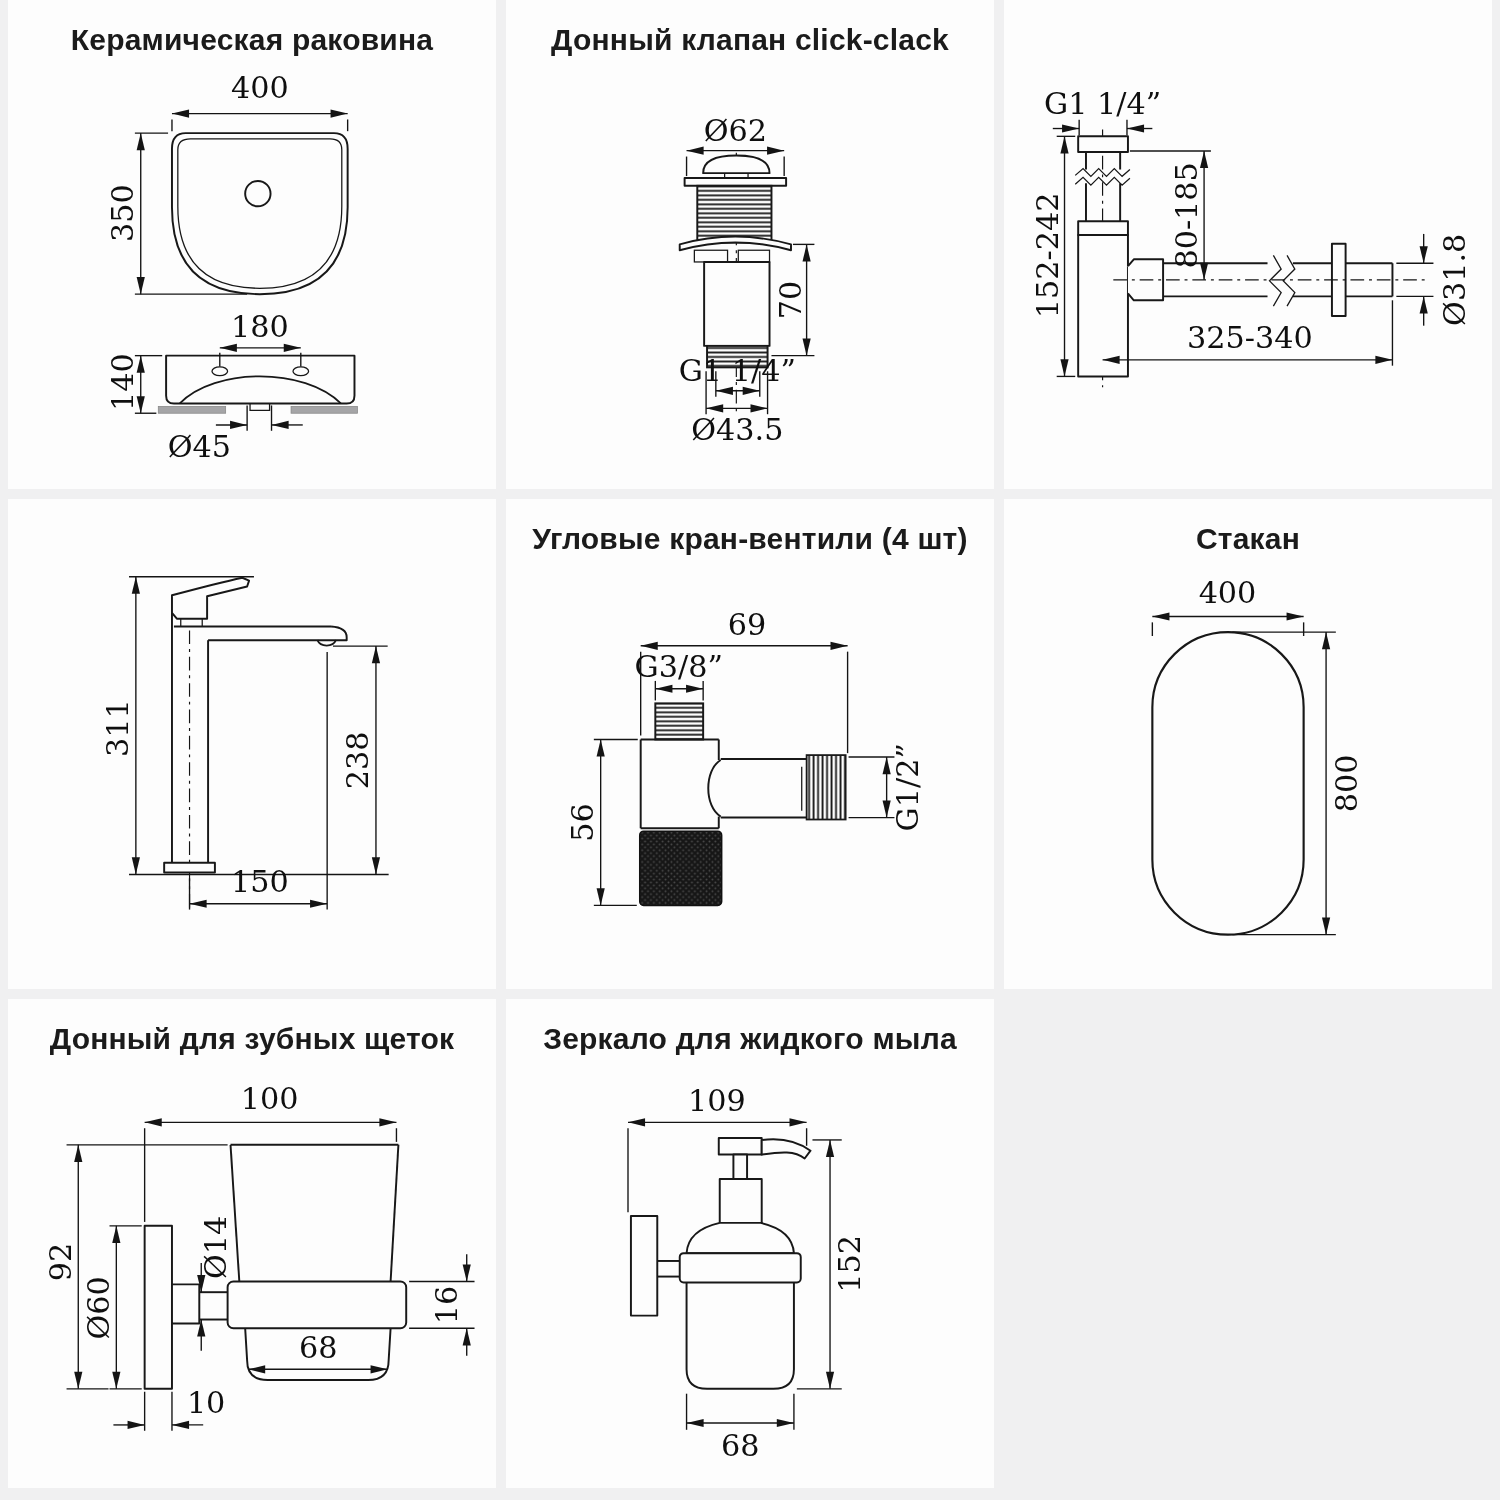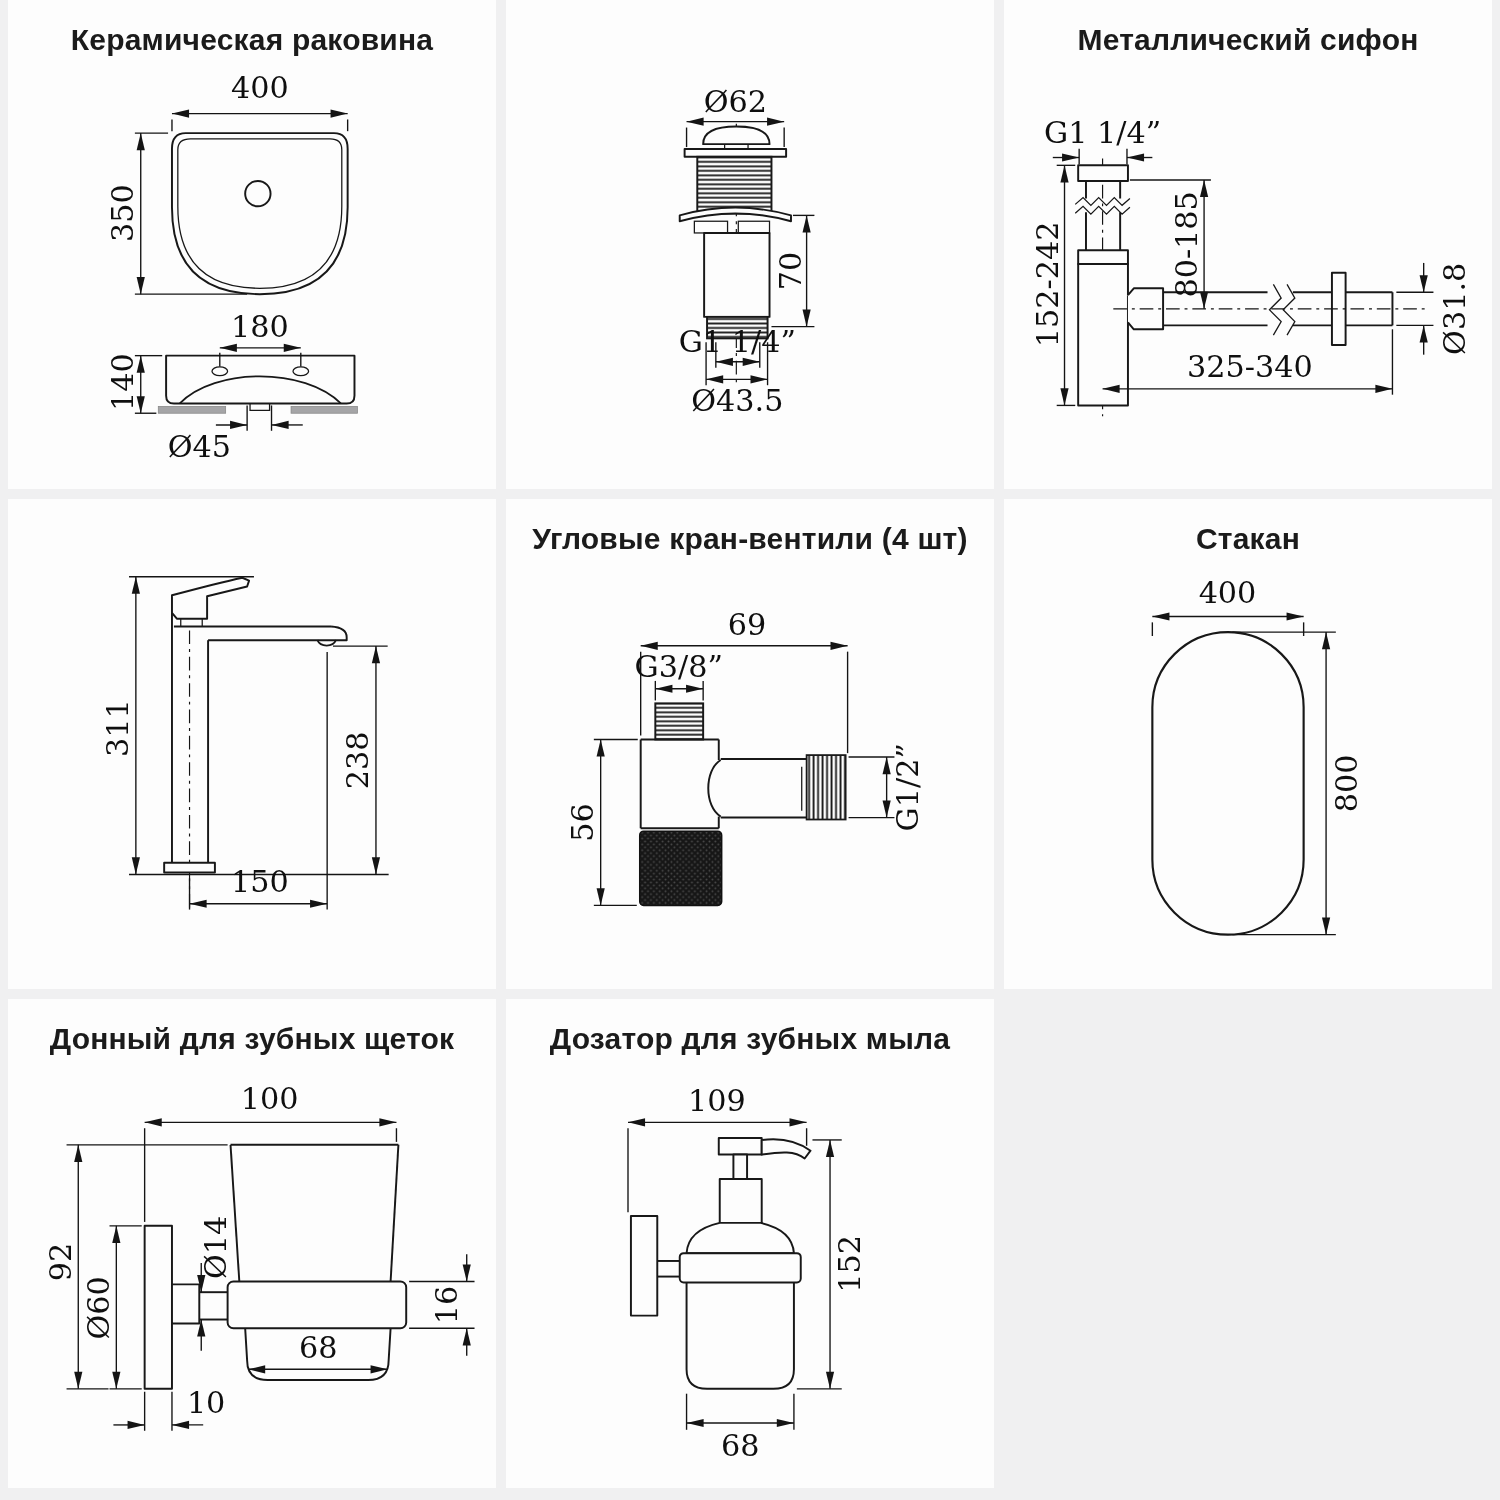--- a/index.html
+++ b/index.html
@@ -91,20 +91,21 @@
         <line class="d" x1="245" y1="351" x2="245" y2="377"></line>
           <line class="d" x1="270" y1="351" x2="270" y2="377"></line>
         <line class="d" x1="213" y1="371" x2="245" y2="371" marker-end="url(#arw)"></line>
         <line class="d" x1="302" y1="371" x2="270" y2="371" marker-end="url(#arw)"></line>
         <text class="lbl" x="196" y="404">Ø45</text>
       </g>
     </svg>
   </div>
 
   <div class="cell">
+    <div class="cell-title">Донный клапан click-clack</div>
     <svg class="drawing" viewBox="0 0 500 432">
       <line class="cl" x1="236" y1="92" x2="236" y2="360"></line>
       <g>
         <path class="of" d="M202,113 C202,100 216,95 236,95 C256,95 270,100 270,113 Z"></path>
         <line class="o13" x1="224" y1="113" x2="224" y2="118"></line>
           <line class="o13" x1="248" y1="113" x2="248" y2="118"></line>
         <rect class="of" x="183" y="118" width="104" height="8"></rect>
         <rect x="196" y="126" width="76" height="58" fill="url(#thrH)" stroke="#181818" stroke-width="2"></rect>
         <path class="of" d="M178,186 Q235,170 292,186 L292,192 Q235,176 178,192 Z"></path>
         <rect class="o13" x="193" y="192" width="34" height="12" fill="none"></rect>
@@ -133,21 +134,20 @@
       <g>
         <line class="d" x1="205" y1="354" x2="268" y2="354" marker-start="url(#arw)" marker-end="url(#arw)"></line>
         <line class="d" x1="205" y1="316" x2="205" y2="360"></line>
           <line class="d" x1="268" y1="316" x2="268" y2="360"></line>
         <text class="lbl" x="237" y="386">Ø43.5</text>
       </g>
     </svg>
   </div>
 
   <div class="cell">
-    <div class="cell-title">Металлический сифон</div>
     <svg class="drawing" viewBox="0 0 500 432">
       <line class="cl" x1="101" y1="98" x2="101" y2="362"></line>
       <g>
         <rect class="of" x="76" y="105" width="51" height="16"></rect>
         <line class="o" x1="84" y1="121" x2="84" y2="139"></line>
           <line class="o" x1="119" y1="121" x2="119" y2="139"></line>
         <line class="o" x1="84" y1="153" x2="84" y2="192"></line>
           <line class="o" x1="119" y1="153" x2="119" y2="192"></line>
         <polyline class="o13" points="73,145 81,138 89,146 97,138 105,146 113,138 121,146 129,139"></polyline>
         <polyline class="o13" points="73,154 81,147 89,155 97,147 105,155 113,147 121,155 129,148"></polyline>
@@ -346,21 +346,21 @@
         <text class="lbl" x="203" y="360">10</text>
         <line class="d" x1="108" y1="372" x2="140" y2="372" marker-end="url(#arw)"></line>
         <line class="d" x1="200" y1="372" x2="168" y2="372" marker-end="url(#arw)"></line>
         <line class="d" x1="140" y1="338" x2="140" y2="378"></line>
           <line class="d" x1="168" y1="338" x2="168" y2="378"></line>
       </g>
     </svg>
   </div>
 
   <div class="cell">
-    <div class="cell-title">Дозатор для зубных мыла</div>
+    <div class="cell-title">Зеркало для жидкого мыла</div>
     <svg class="drawing" viewBox="0 0 500 432">
       <g>
         <rect class="of" x="218" y="78" width="44" height="17"></rect>
         <path class="of" d="M262,80 C285,77 301,83 312,91 L306,99 C296,91 282,92 262,95 Z"></path>
         <rect class="of" x="233" y="95" width="14" height="25"></rect>
         <rect class="of" x="219" y="120" width="43" height="45"></rect>
         <path class="of" d="M219,165 C197,170 186,181 185,196 L295,196 C294,181 283,170 261,165 Z"></path>
         <rect class="of" x="128" y="158" width="27" height="102"></rect>
         <line class="o" x1="155" y1="204" x2="178" y2="204"></line>
           <line class="o" x1="155" y1="220" x2="178" y2="220"></line>

